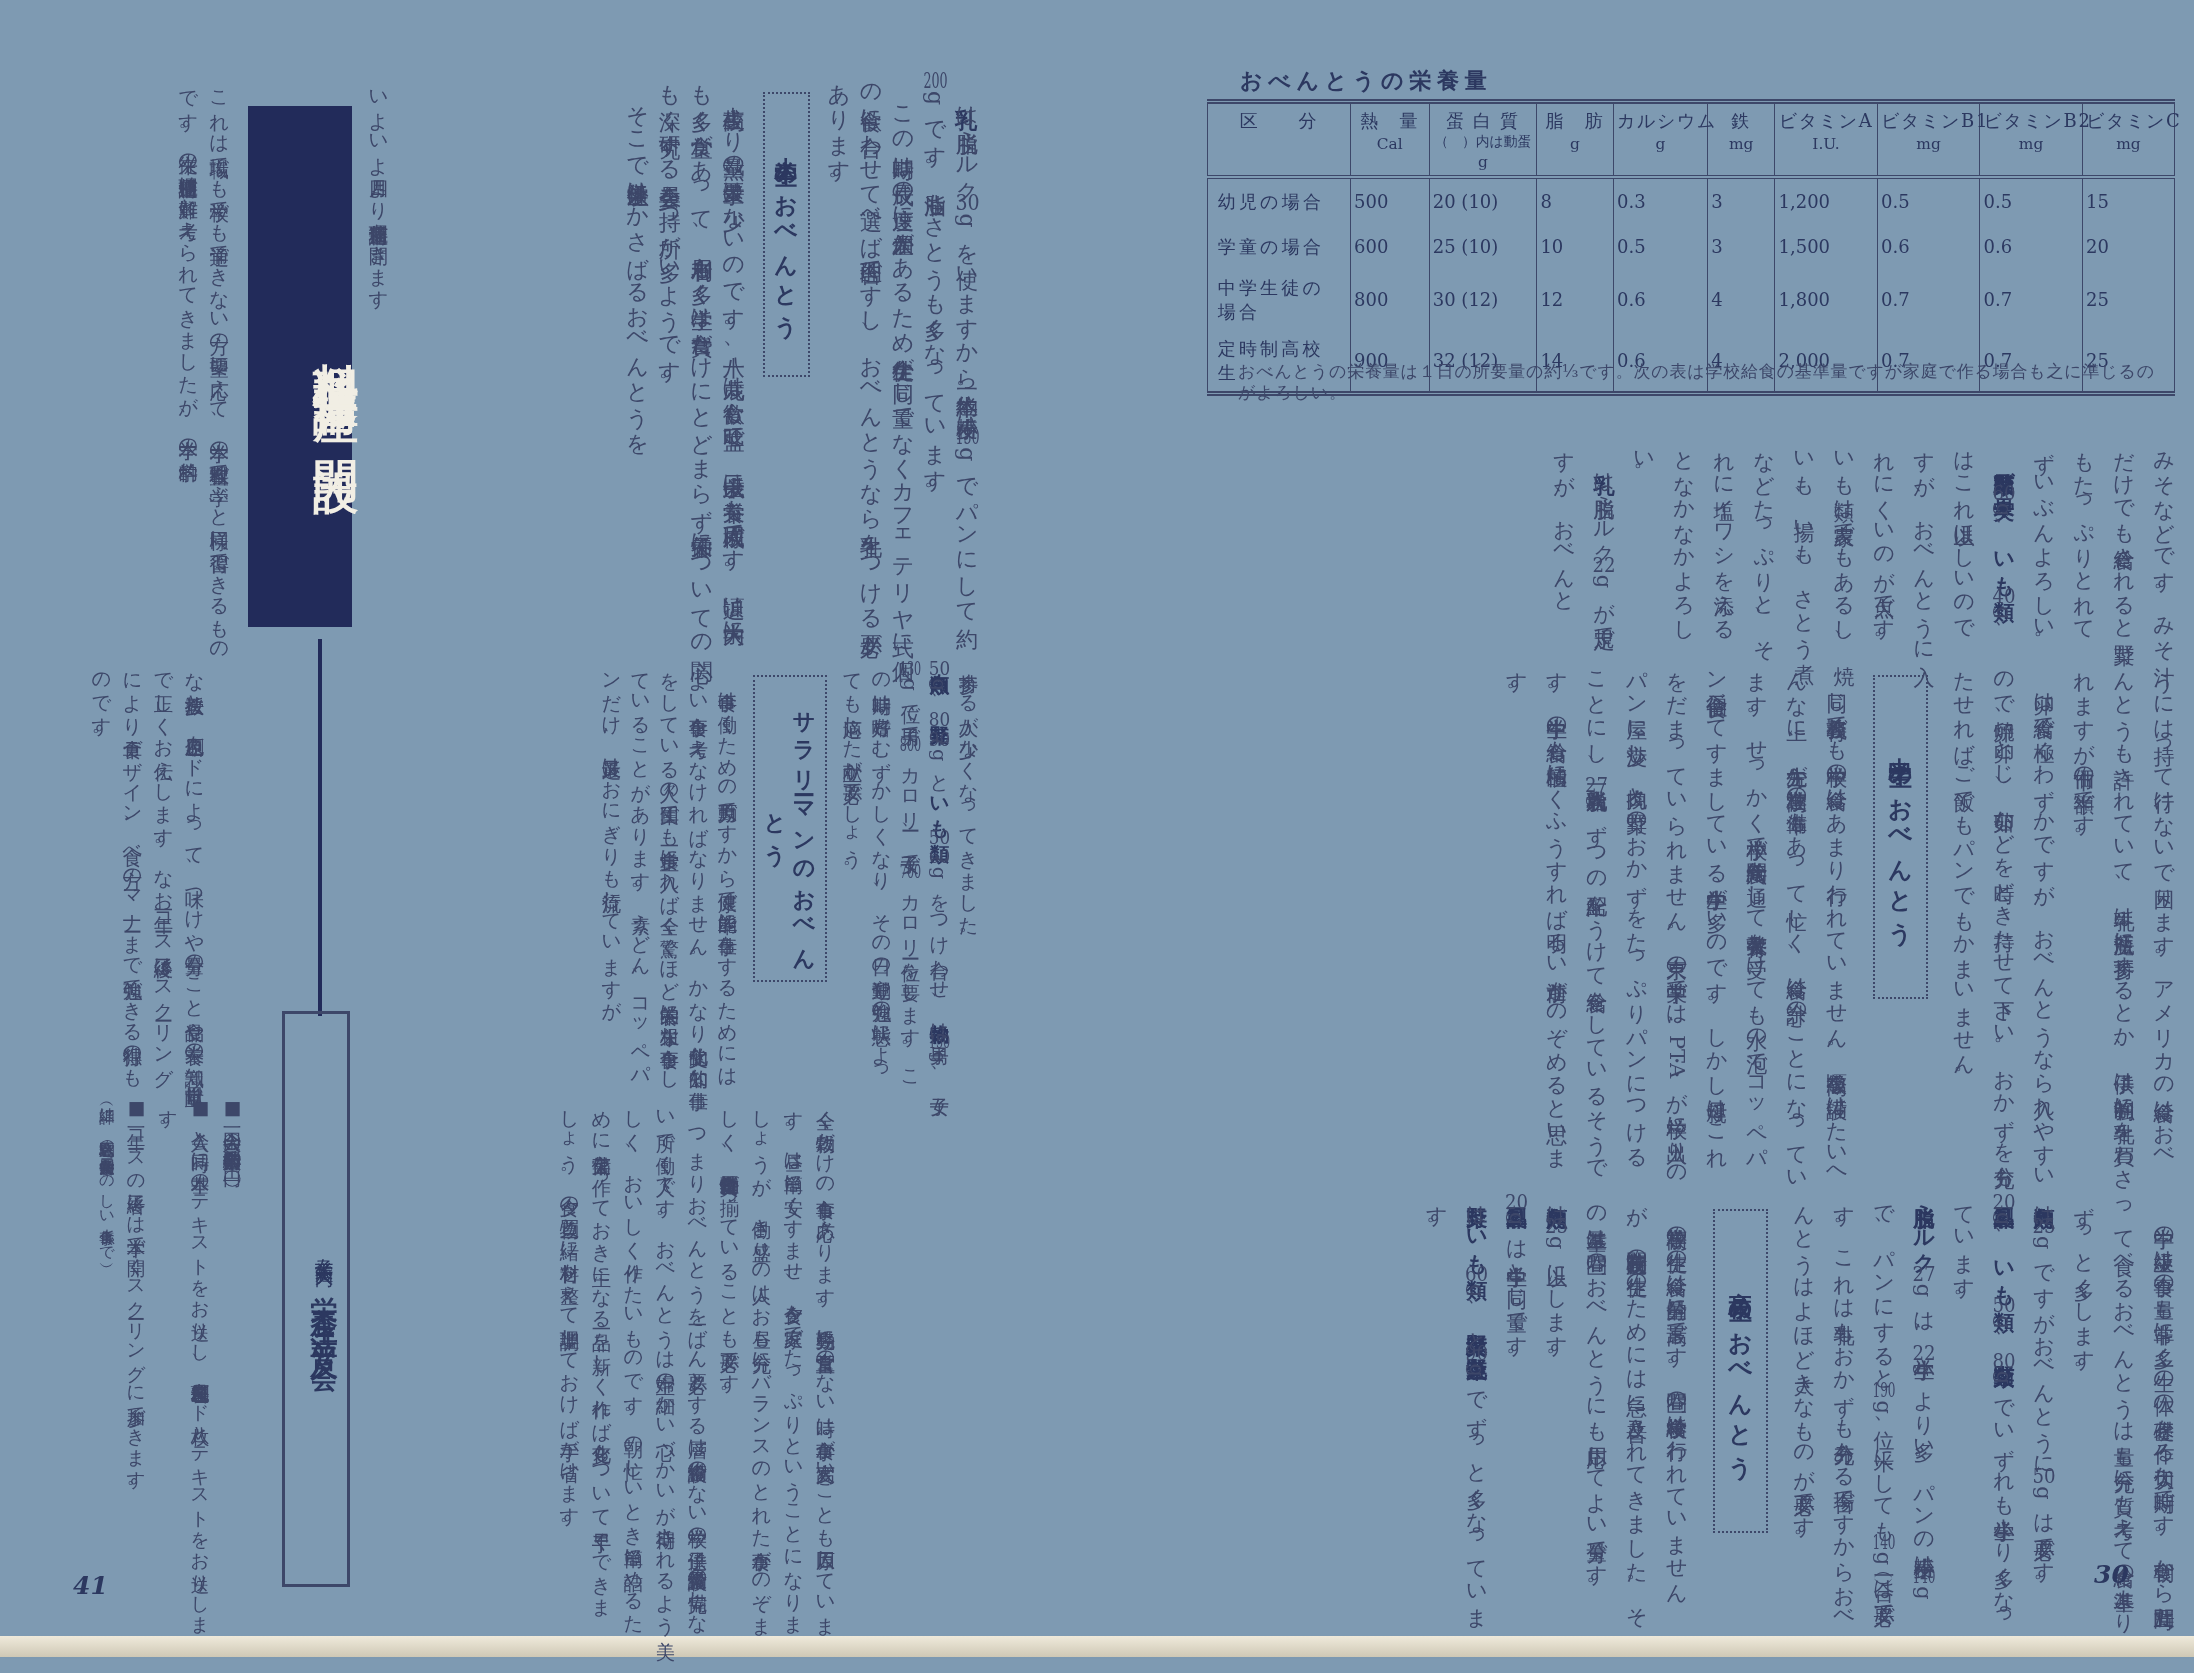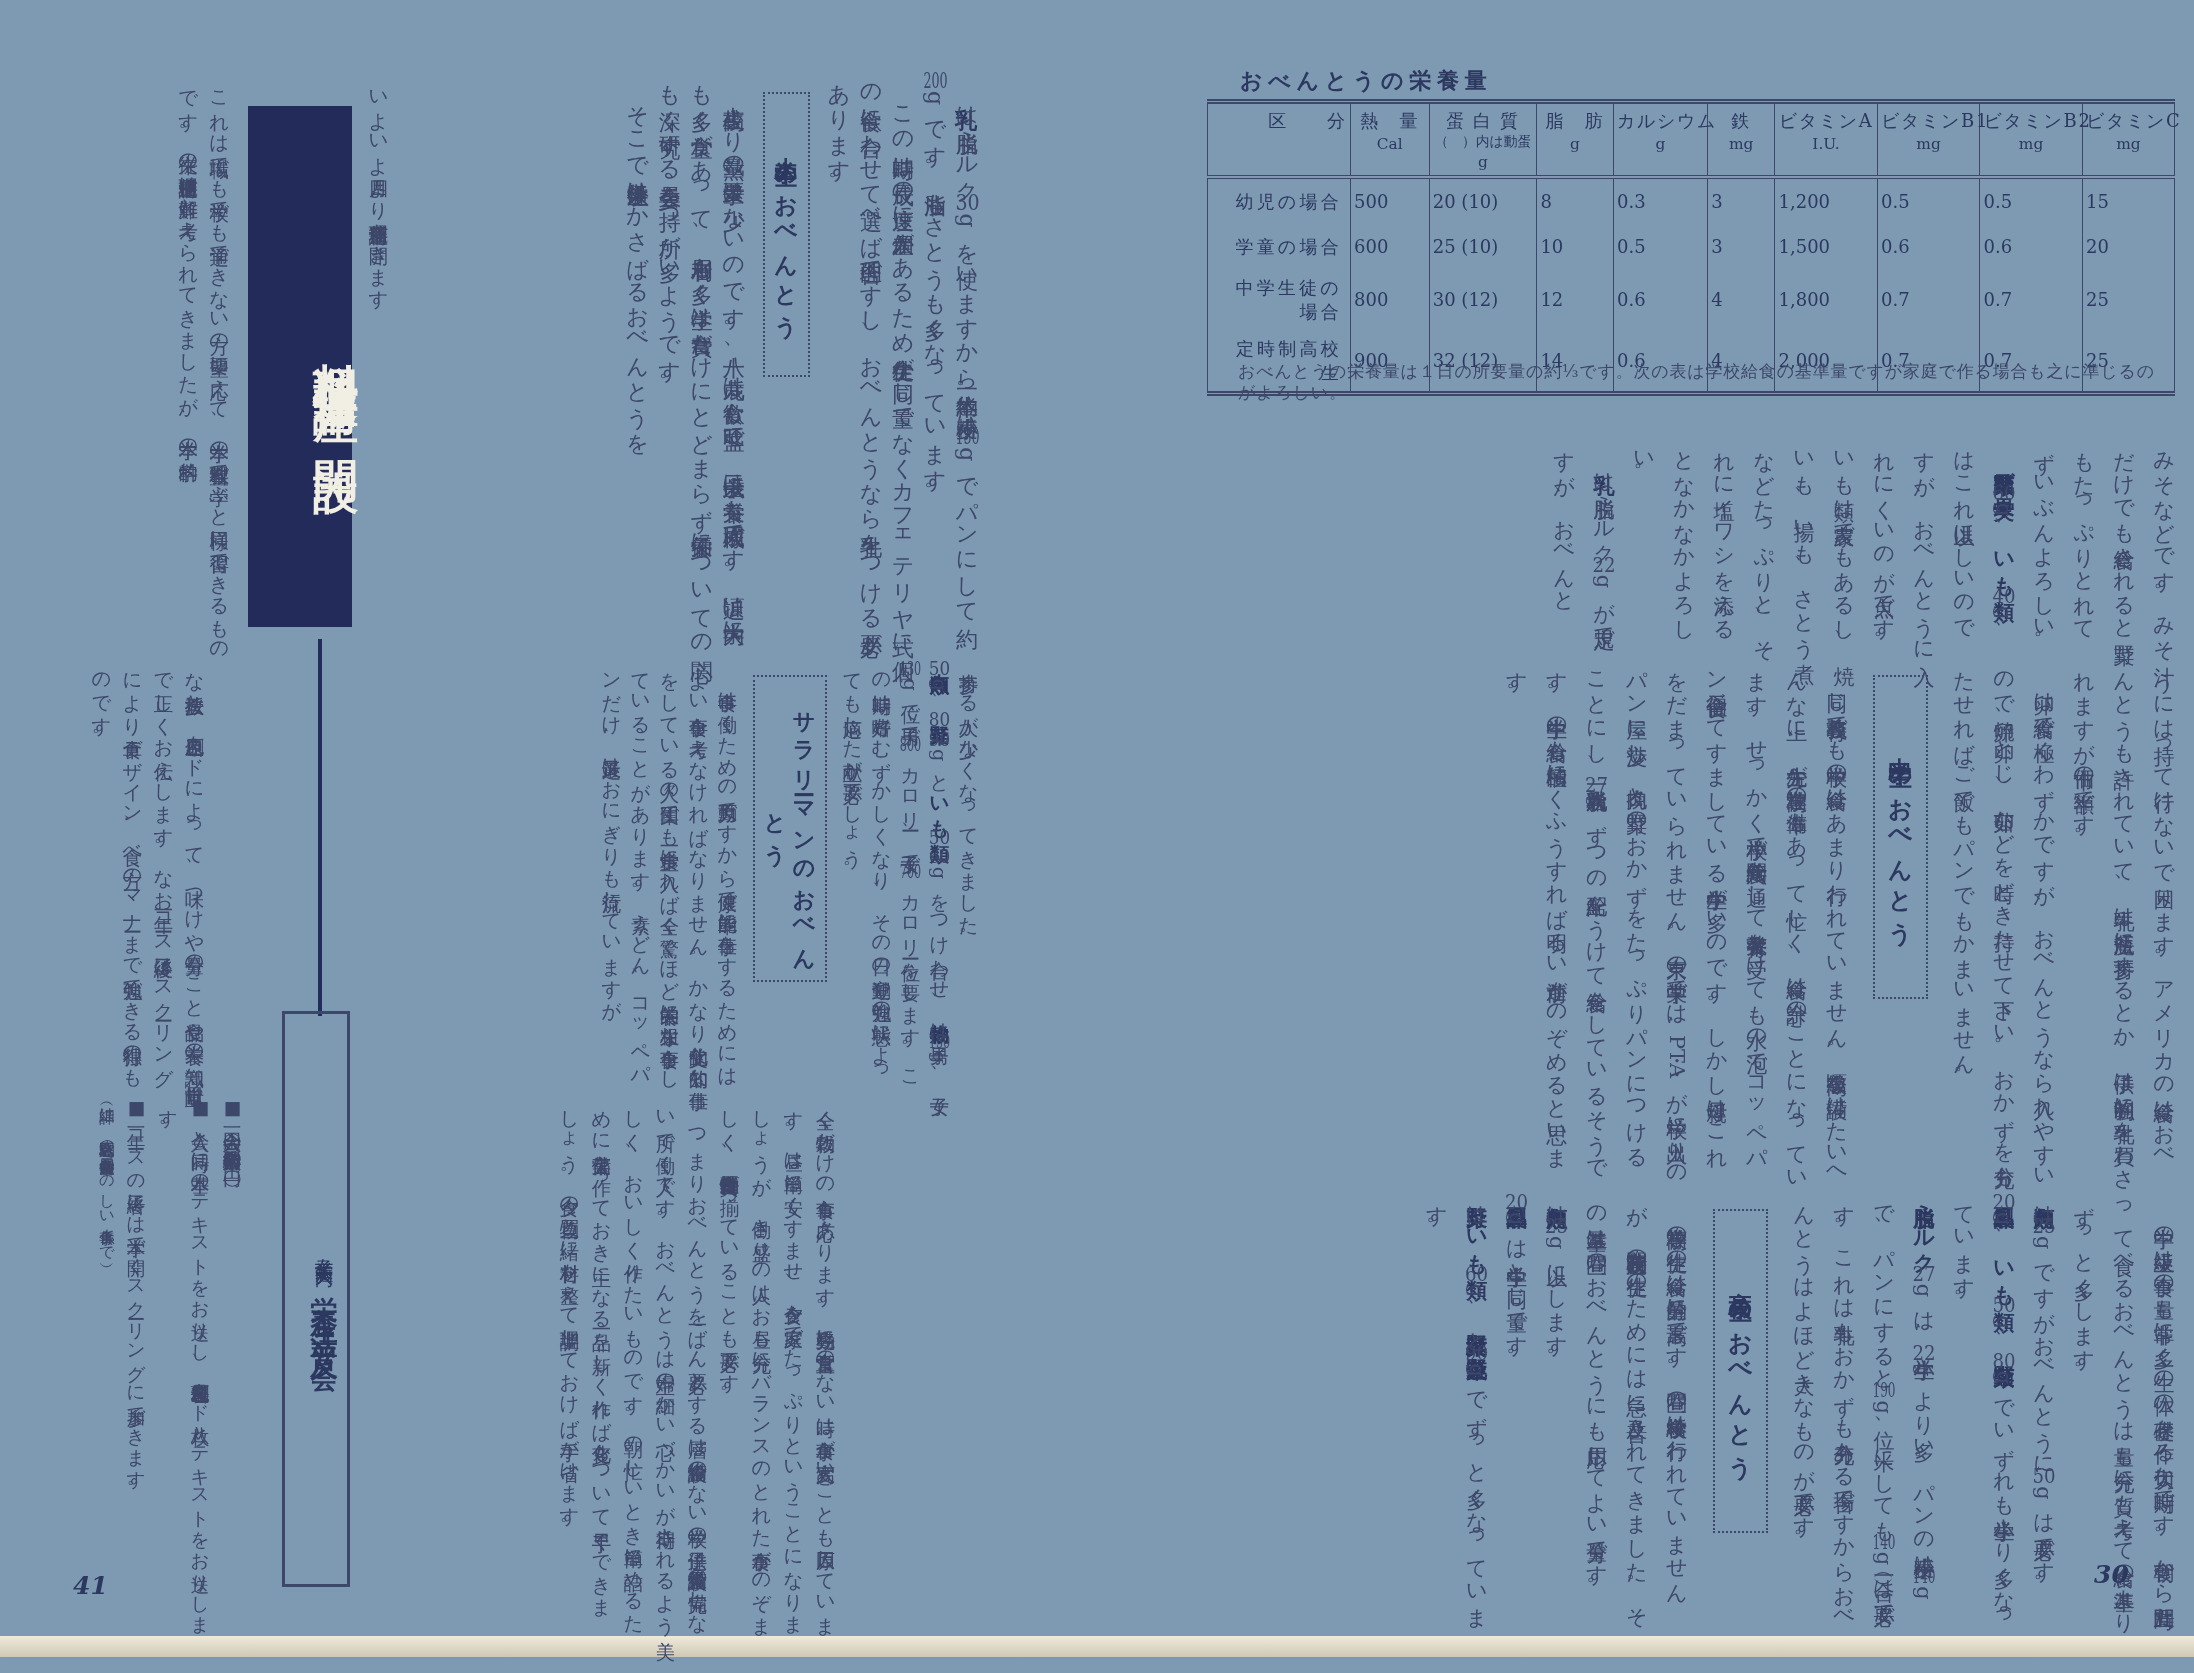--- a/index.html
+++ b/index.html
@@ -58,21 +58,21 @@
   
   .tbl-title{position:absolute;left:1240px;top:66px;font-family:"DejaVu Sans",sans-serif;
       font-weight:bold;font-size:22px;letter-spacing:5.7px;color:var(--ink-bold);}
   table.nut{position:absolute;left:1207px;top:99px;width:968px;border-collapse:collapse;
       table-layout:fixed;border-top:5.7px double var(--ink);border-bottom:5.7px double var(--ink);
       border-left:1.6px solid var(--ink);border-right:1.6px solid var(--ink);
       font-size:18px;color:var(--ink-bold);}
   table.nut th{border-left:1.2px solid var(--ink);border-bottom:4px double var(--ink);
       font-weight:normal;padding:4.9px 3.2px 3.2px;height:63px;vertical-align:top;}
   table.nut td{border-left:1.2px solid var(--ink);padding:6.5px 8px 6.5px 3.2px;height:32px;}
-  table.nut th:first-child,table.nut td:first-child{border-left:none;text-align:right;}
+  table.nut th:first-child,table.nut td:first-child{border-left:none;}
   table.nut .hn{letter-spacing:1.6px;white-space:nowrap;}
   table.nut .hs{font-size:13.8px;letter-spacing:0;}
   table.nut .hu{font-size:15.4px;margin-top:2px;}
   table.nut td.lbl{letter-spacing:3.2px;padding-left:9.7px;}
   table.nut td.num{text-align:left;}
   col.c0{width:138px}col.c1{width:76px}col.c2{width:104px}col.c3{width:74px}
   col.c4{width:91px}col.c5{width:65px}col.c6{width:99px}col.c7{width:99px}
   col.c8{width:99px}col.c9{width:89px}
   .note{position:absolute;left:1238px;top:361px;width:921px;font-size:17px;
       line-height:21px;letter-spacing:0.8px;}

